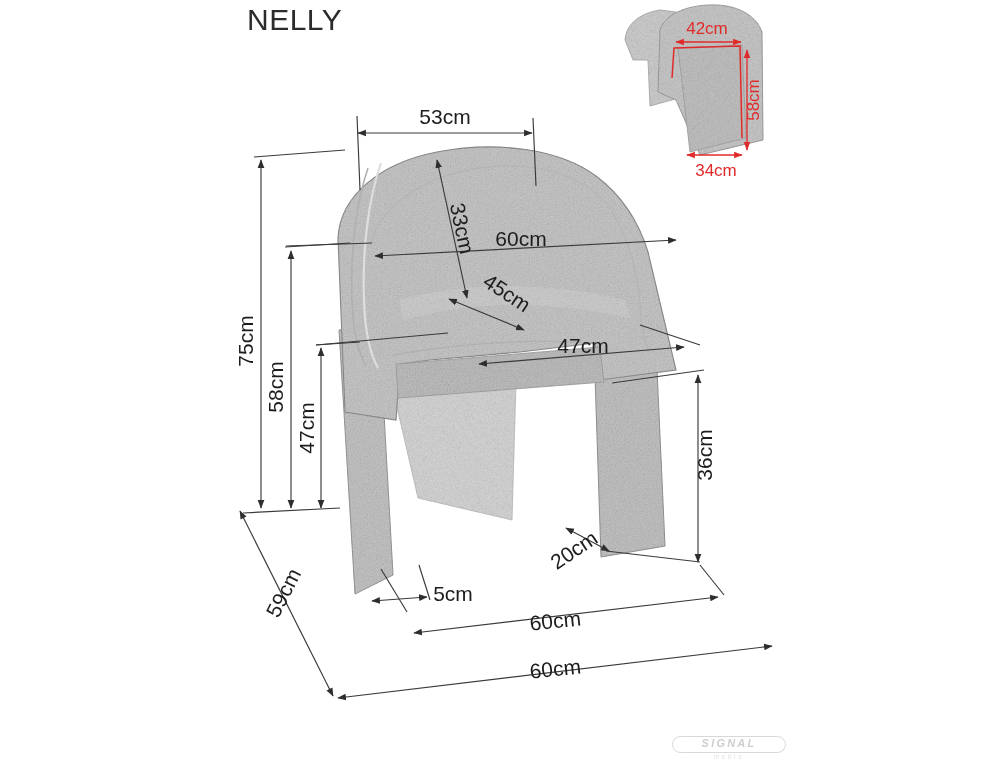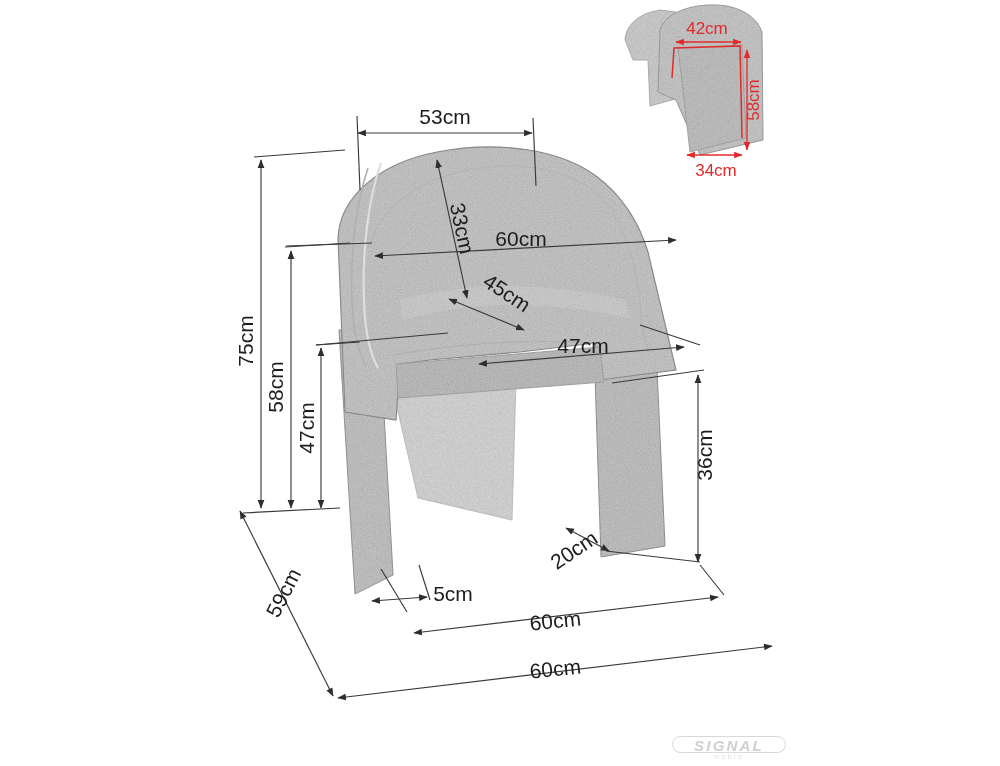--- a/index.html
+++ b/index.html
@@ -50,21 +50,21 @@
     height: 17px;
     border: 1.4px solid #d8d8d8;
     border-radius: 9px;
     box-sizing: border-box;
   }
   #logo .word {
     position: absolute;
     left: 0; top: 1px;
     width: 114px;
     text-align: center;
-    font-size: 15px;
+    font-size: 11px;
     font-weight: bold;
     font-style: italic;
     letter-spacing: 2.2px;
     color: #cfcfcf;
     font-family: "Liberation Sans", sans-serif;
   }
   #logo .sub {
     position: absolute;
     left: 0; top: 17px;
     width: 114px;
@@ -73,20 +73,21 @@
     letter-spacing: 2.6px;
     color: #e2e2e2;
     font-family: "Liberation Sans", sans-serif;
   }
 </style>
 </head>
 <body>
 
 <div id="page">
 
+  <div class="ttl">NELLY</div>
 
   <svg id="drawing" viewBox="0 0 1000 766">
     <defs>
 
       <filter id="speckle" x="-5%" y="-5%" width="110%" height="110%">
         <feTurbulence type="fractalNoise" baseFrequency="0.85" numOctaves="4" seed="7" result="n"></feTurbulence>
         <feColorMatrix in="n" type="saturate" values="0" result="g"></feColorMatrix>
         <feComponentTransfer in="g" result="c">
           <feFuncA type="linear" slope="0.55" intercept="0"></feFuncA>
         </feComponentTransfer>

